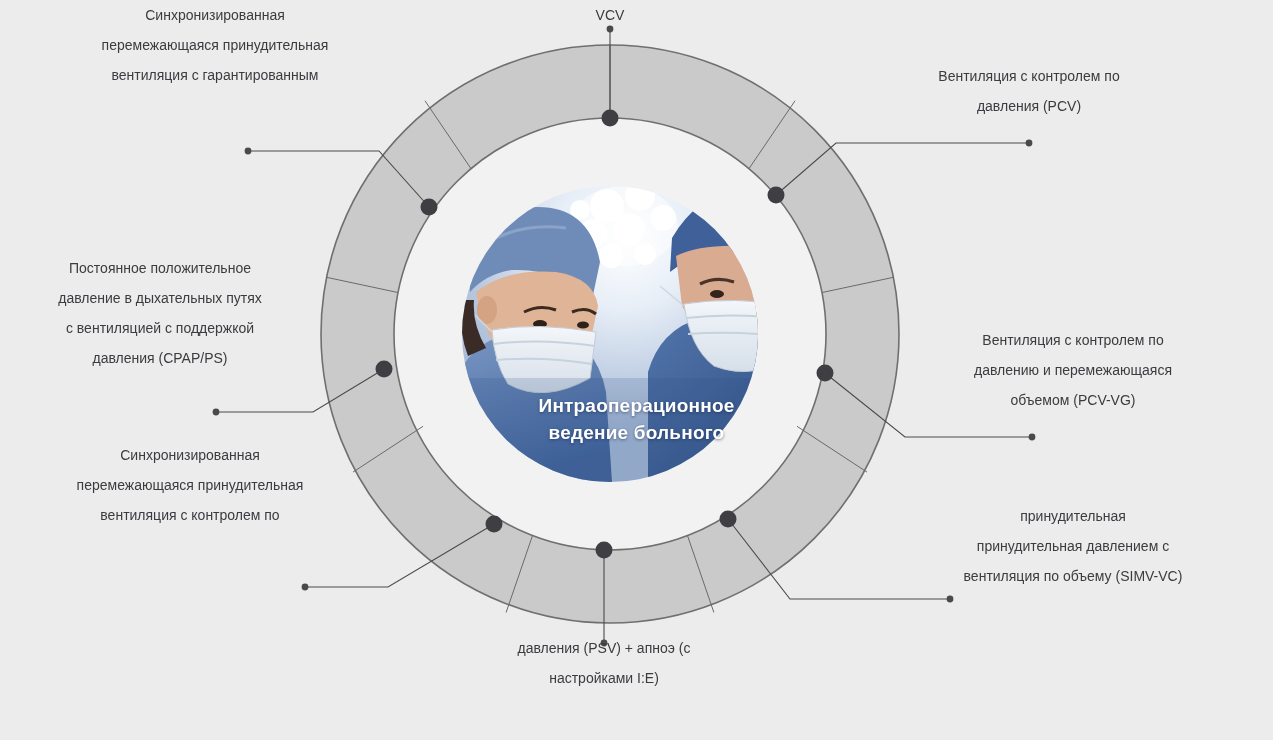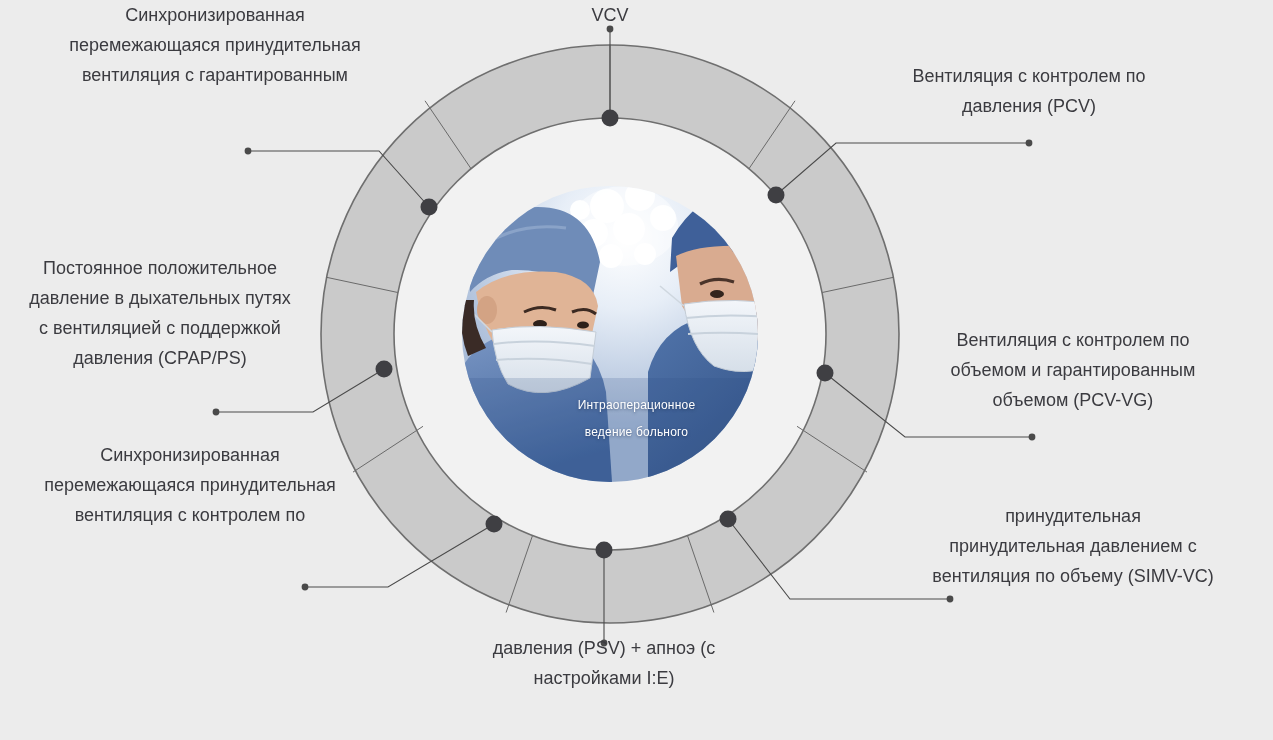--- a/index.html
+++ b/index.html
@@ -8,32 +8,32 @@
     background:#ececec;
     font-family:"Liberation Sans","DejaVu Sans",sans-serif;
     overflow:hidden;position:relative;
   }
   #stage{position:absolute;left:0;top:0;width:1273px;height:740px;}
   svg.diagram{position:absolute;left:0;top:0;width:1273px;height:740px;}
 
   .label{
     position:absolute;
     color:#3b3b40;
-    font-size:18px;
+    font-size:14px;
     line-height:30px;
     white-space:nowrap;
   }
   .label.c{text-align:center;}
   .center-text{
     position:absolute;
     left:0;right:0;
     text-align:center;
     color:#ffffff;
-    font-size:12px;
-    font-weight:normal;
+    font-size:19px;
+    font-weight:bold;
     line-height:27px;
     text-shadow:0 1px 3px rgba(20,35,70,.55);
     letter-spacing:.2px;
   }
 </style>
 </head>
 <body>
 
 <div id="stage">
 
@@ -188,21 +188,21 @@
     <div>VCV</div>
   </div>
 
   <div class="label c" style="left:829px;top:61px;width:400px;">
     <div>Вентиляция с контролем по</div>
     <div>давления (PCV)</div>
   </div>
 
   <div class="label c" style="left:873px;top:325px;width:400px;">
     <div>Вентиляция с контролем по</div>
-    <div>объемом и гарантированным</div>
+    <div>давлению и перемежающаяся</div>
     <div>объемом (PCV-VG)</div>
   </div>
 
   <div class="label c" style="left:873px;top:501px;width:400px;">
     <div>принудительная</div>
     <div>принудительная давлением с</div>
     <div>вентиляция по объему (SIMV-VC)</div>
   </div>
 
   <div class="label c" style="left:404px;top:633px;width:400px;">

